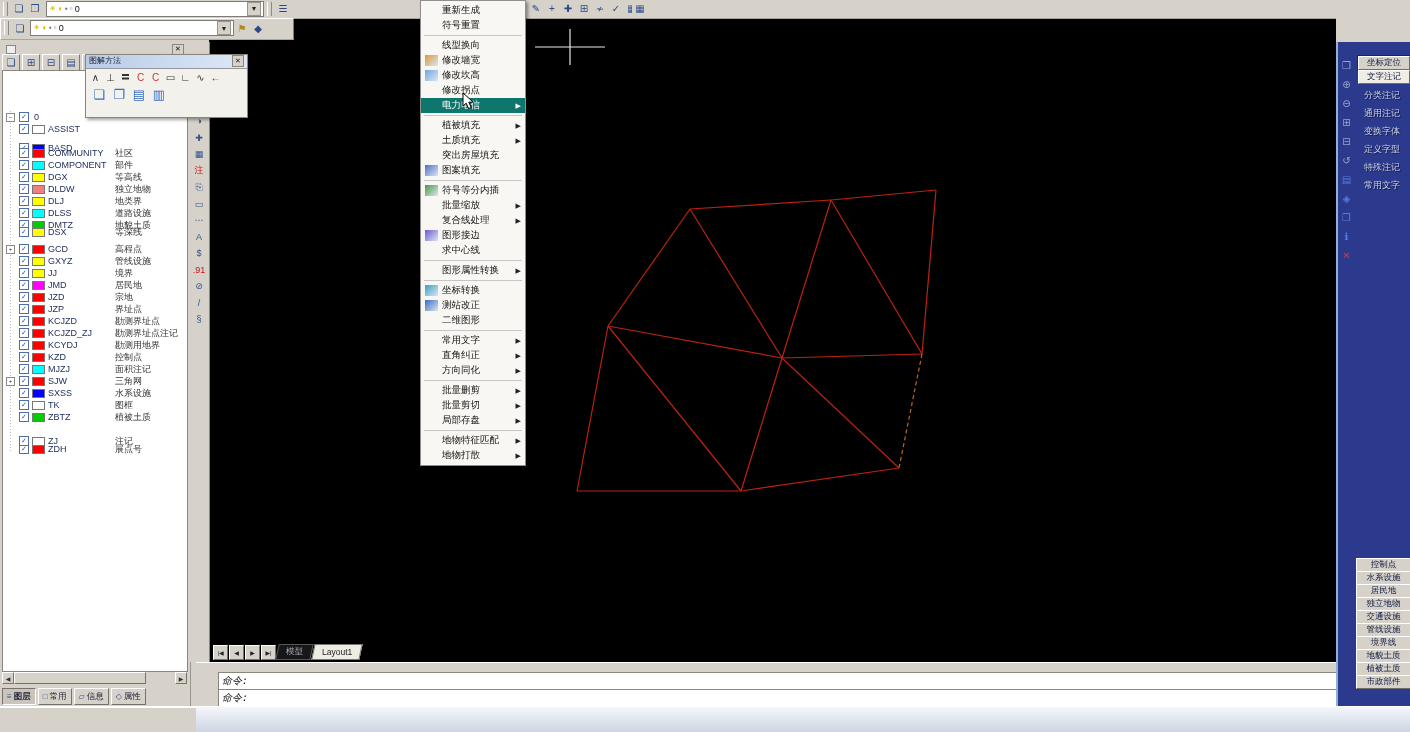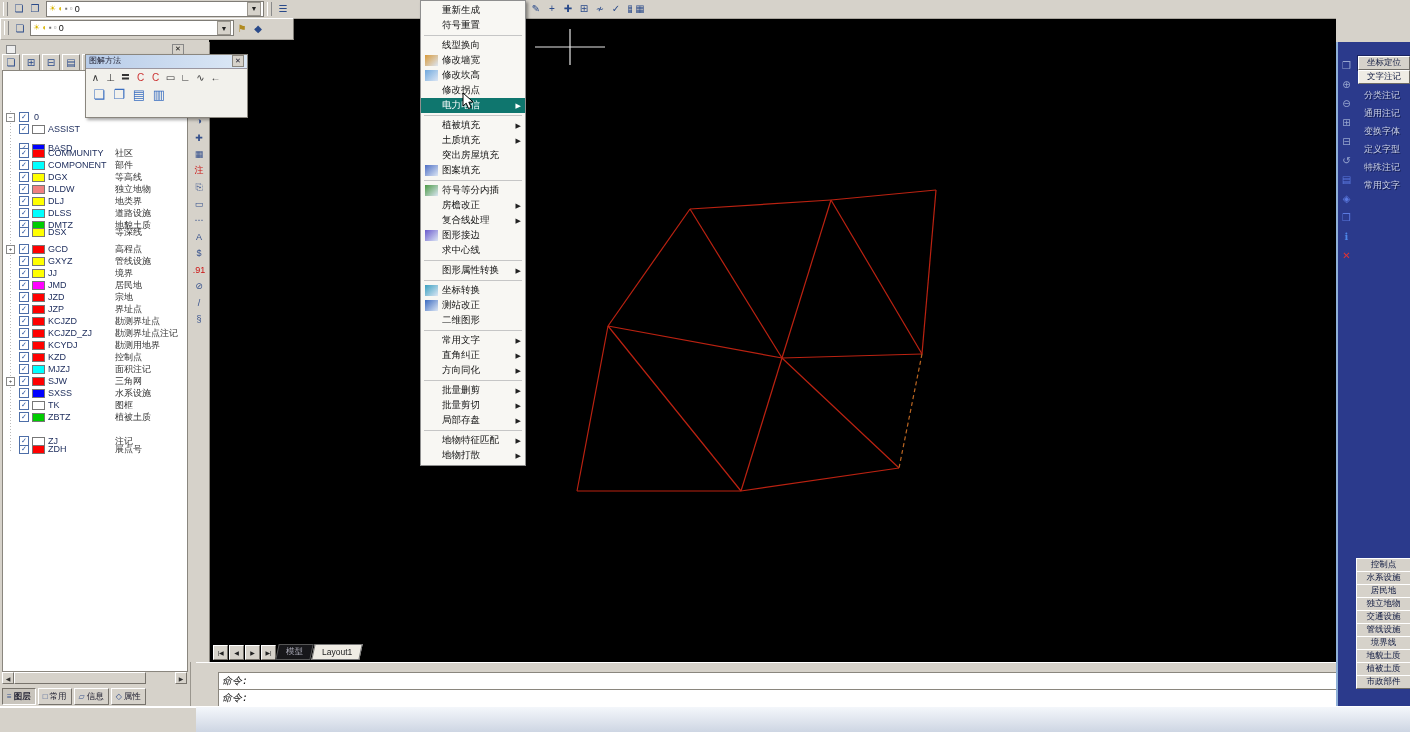--- a/index.html
+++ b/index.html
@@ -541,21 +541,21 @@
           <span class="mi-ic" style="background: linear-gradient(135deg, rgb(79, 111, 196), rgb(220, 230, 244));"></span>
           <span>图案填充</span>
         </div>
         <div class="mi-sep"></div>
         <div class="mi">
           <span class="mi-ic" style="background: linear-gradient(135deg, rgb(76, 154, 69), rgb(220, 230, 244));"></span>
           <span>符号等分内插</span>
         </div>
         <div class="mi">
           <span class="mi-ic"></span>
-          <span>房檐改正</span>
+          <span>批量缩放</span>
           <span class="mi-arrow">▶</span>
         </div>
         <div class="mi">
           <span class="mi-ic"></span>
           <span>复合线处理</span>
           <span class="mi-arrow">▶</span>
         </div>
         <div class="mi">
           <span class="mi-ic" style="background: linear-gradient(135deg, rgb(106, 90, 205), rgb(220, 230, 244));"></span>
           <span>图形接边</span>

